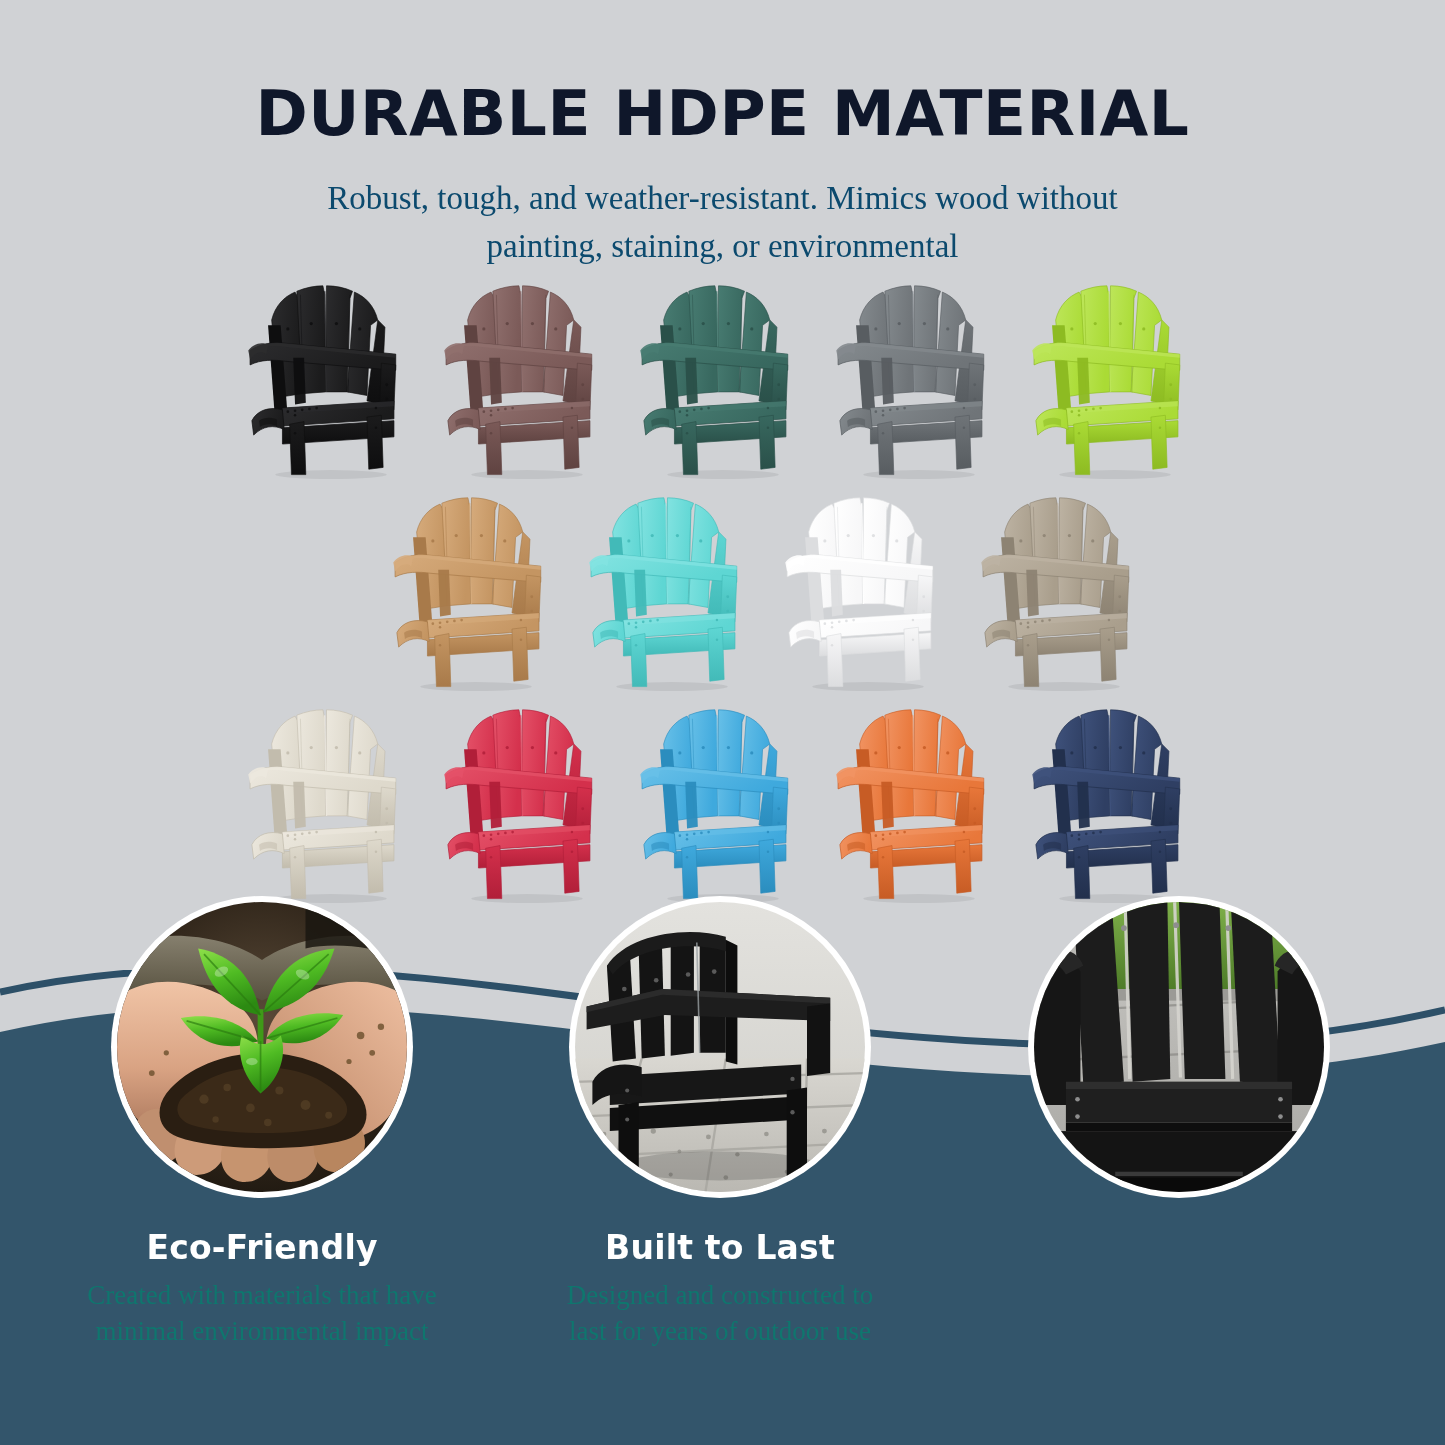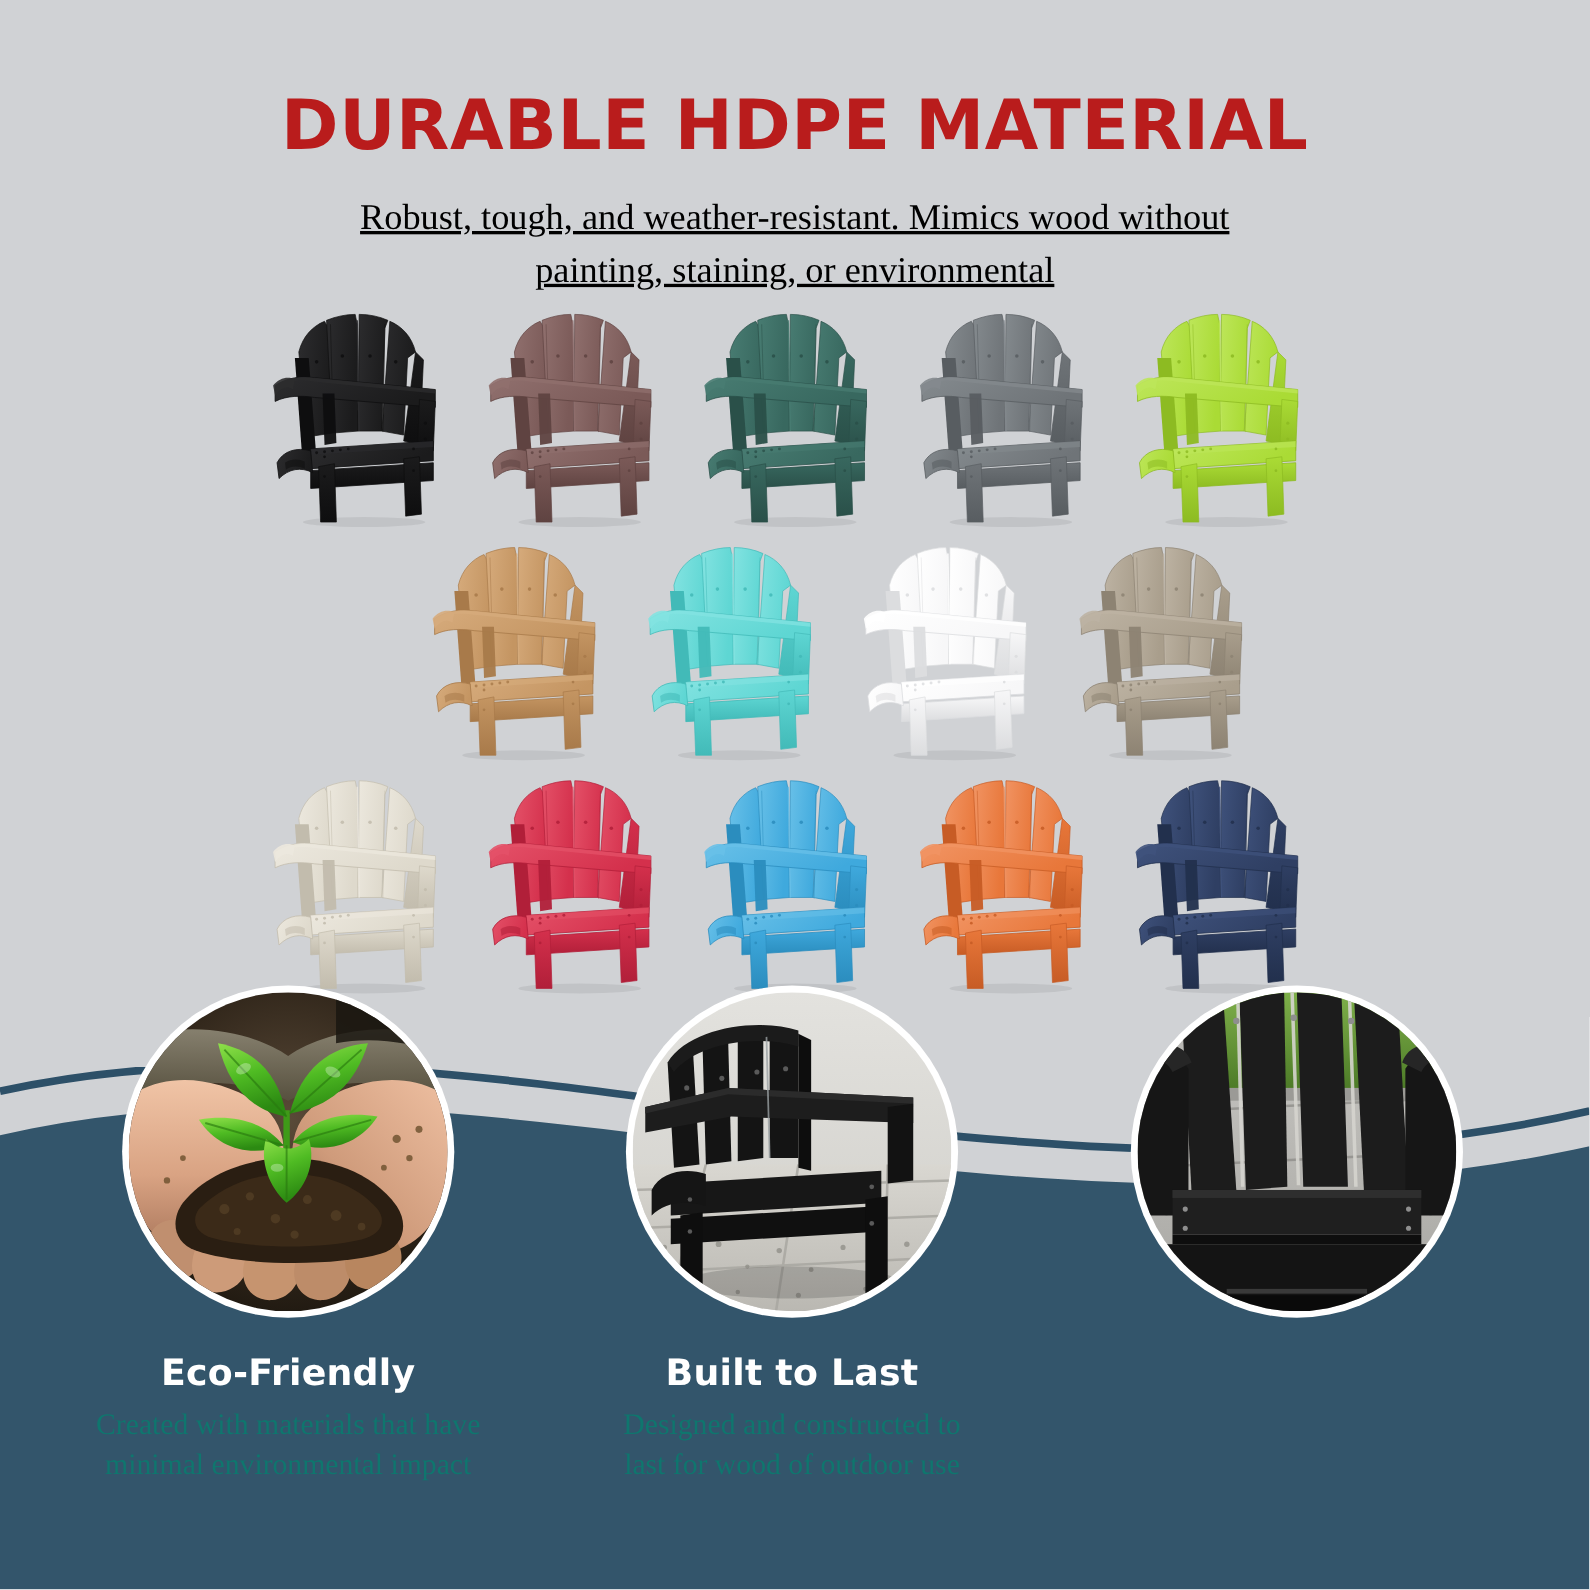--- a/index.html
+++ b/index.html
@@ -112,22 +112,22 @@
     margin-top: 10px;
     padding: 0 10px;
   }
 </style>
 </head>
 <body>
 
 <div id="page" style="background: rgb(208, 210, 213);">
 
   <div id="header">
-    <div id="title" style="color: #b91c1c;">DURABLE HDPE MATERIAL</div>
-    <div id="subtitle" style="color: #000000; text-decoration: underline;">
+    <div id="title" style="color: #0f172a;">DURABLE HDPE MATERIAL</div>
+    <div id="subtitle" style="color: #0c4a6e;">
       <div>Robust, tough, and weather-resistant. Mimics wood without</div>
       <div>painting, staining, or environmental</div>
     </div>
   </div>
 
   <div id="chairs">
     <div class="chair-row r1">
         <div class="chair-cell" title="Black">
 <svg viewBox="0 0 200 218">
   <defs>
@@ -1316,21 +1316,21 @@
                 <circle cx="36" cy="150" r="1.4"></circle>
             </g>
 
             <path d="M84,28 L86,104" stroke="#9aa0a3" stroke-width="1.1" fill="none" opacity="0.8"></path>
           </svg>
         </div>
       </div>
       <div class="feature-title">Built to Last</div>
       <div class="feature-desc">
         <div>Designed and constructed to</div>
-        <div>last for wood of outdoor use</div>
+        <div>last for years of outdoor use</div>
       </div>
     </div>
 
     <div class="feature f3">
       <div class="circle-wrap">
         <div class="circle-inner">
           <svg viewBox="0 0 200 200">
             <defs>
               <linearGradient id="g-patio2" x1="0" y1="0" x2="0" y2="1">
                 <stop offset="0%" stop-color="#c9c8c4"></stop>

